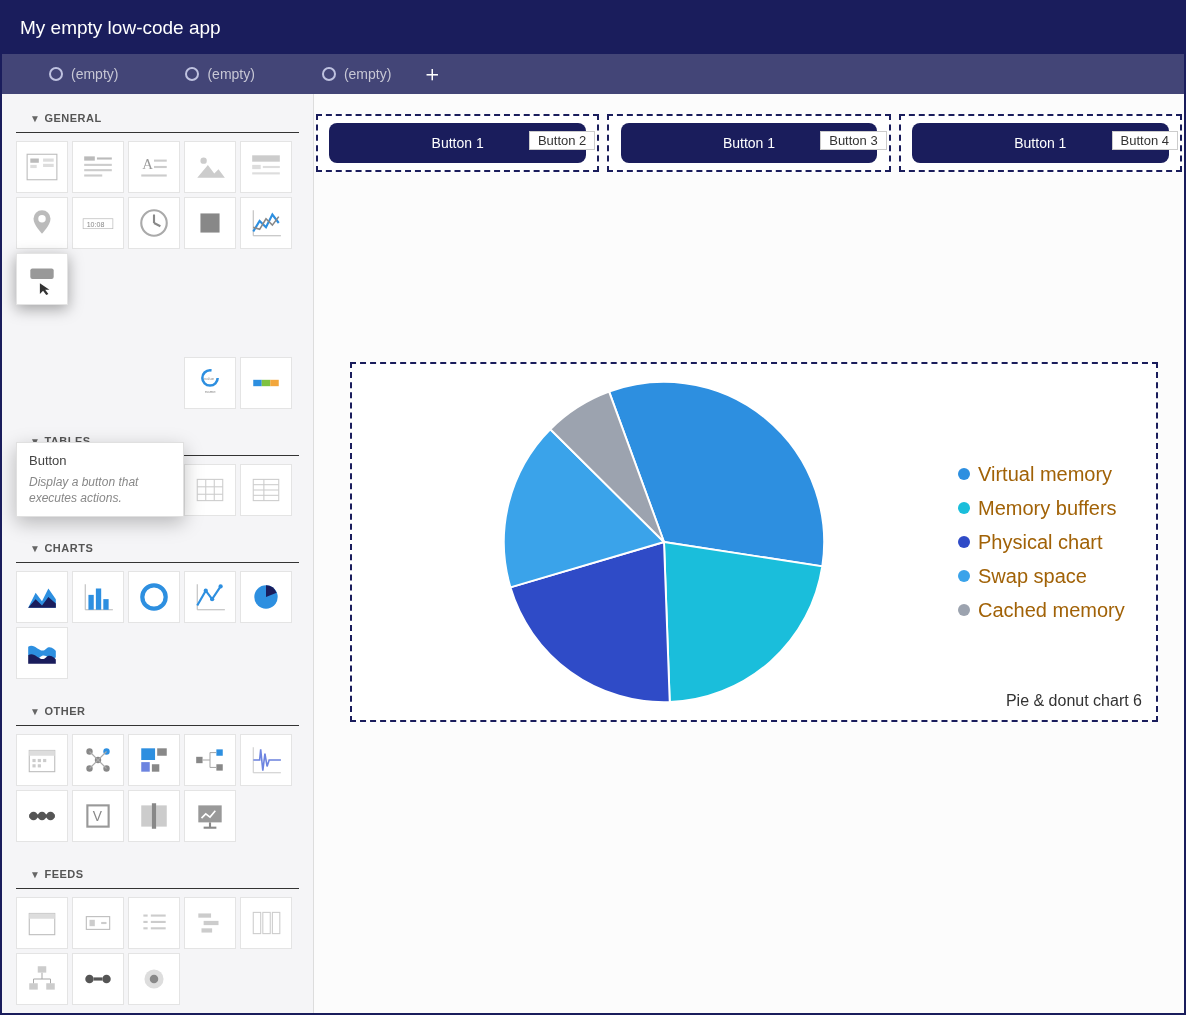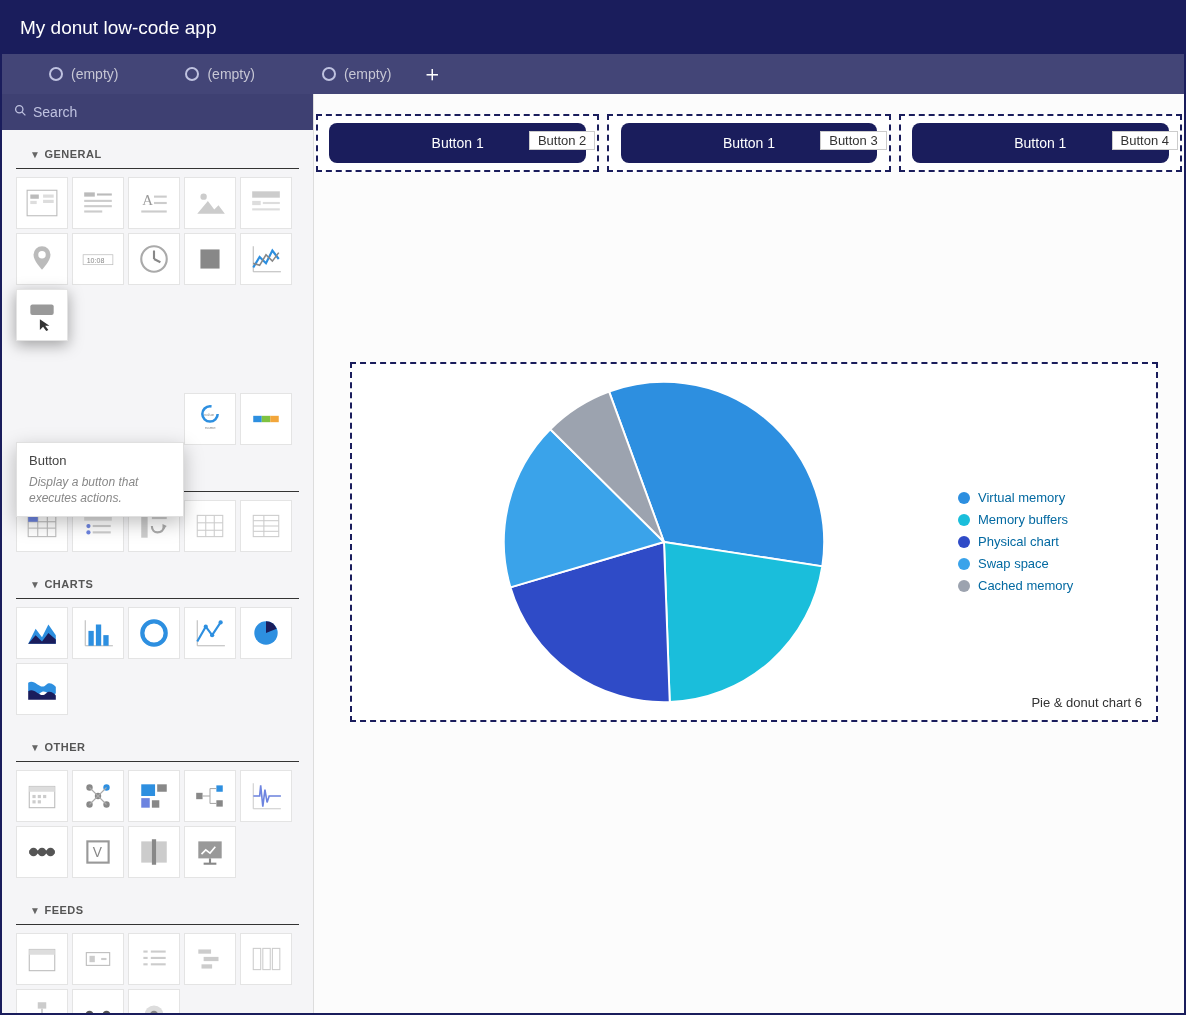--- a/index.html
+++ b/index.html
@@ -91,60 +91,51 @@
   position:absolute; right:2px; bottom:20px; background:#fff;
   border:1px solid #ccc; font-size:13px; padding:1px 8px; color:#333;
 }
 .chart-box {
   margin: 190px 26px 28px 36px; border:2px dashed #1a1d5c; background:#fff;
   height:360px; position:relative; padding: 14px 18px;
   display:flex; align-items:center;
 }
 .pie-wrap { flex:1; display:flex; justify-content:center; }
 .legend {
-  width:180px; font-size:13px; color:#0369a1; line-height:1.7;
+  width:180px; font-size:20px; color:#a16207; line-height:1.7;
 }
 .legend .row{ display:flex; align-items:center; gap:8px;}
 .legend .sw{ width:12px; height:12px; border-radius:50%; }
-.chart-caption { position:absolute; right:14px; bottom:10px; font-size:13px; color:#333; }
+.chart-caption { position:absolute; right:14px; bottom:10px; font-size:16px; color:#333; }
 </style>
 </head>
 <body>
 
 <div class="titlebar">
-  <span>My donut low-code app</span>
+  <span>My empty low-code app</span>
 </div>
 
 <div class="tabstrip">
   <div class="tab">
     <span class="radio"></span>
     <span>(empty)</span>
   </div>
   <div class="tab">
     <span class="radio"></span>
     <span>(empty)</span>
   </div>
   <div class="tab">
     <span class="radio"></span>
     <span>(empty)</span>
   </div>
   <span class="plus">＋</span>
 </div>
 
 <div class="workspace">
   <div class="sidebar">
-    <div class="searchbar">
-      <span>
-        <svg width="13" height="13" viewBox="0 0 16 16">
-            <circle cx="6.5" cy="6.5" r="4.5" fill="none" stroke="#bfc2e0" stroke-width="1.6"></circle>
-            <line x1="10" y1="10" x2="14" y2="14" stroke="#bfc2e0" stroke-width="1.6"></line>
-          </svg>
-      </span>
-      <input placeholder="Search" style="">
-    </div>
 
     <div class="section-head">
       <span class="tri">▼</span>
       <span>GENERAL</span>
     </div>
     <div class="tile-grid">
       <div class="tile">
           <svg viewBox="0 0 32 32">
             <rect x="2" y="4" width="28" height="24" fill="none" stroke="#bbb"></rect>
             <rect x="5" y="8" width="8" height="4" fill="#bbb"></rect>

